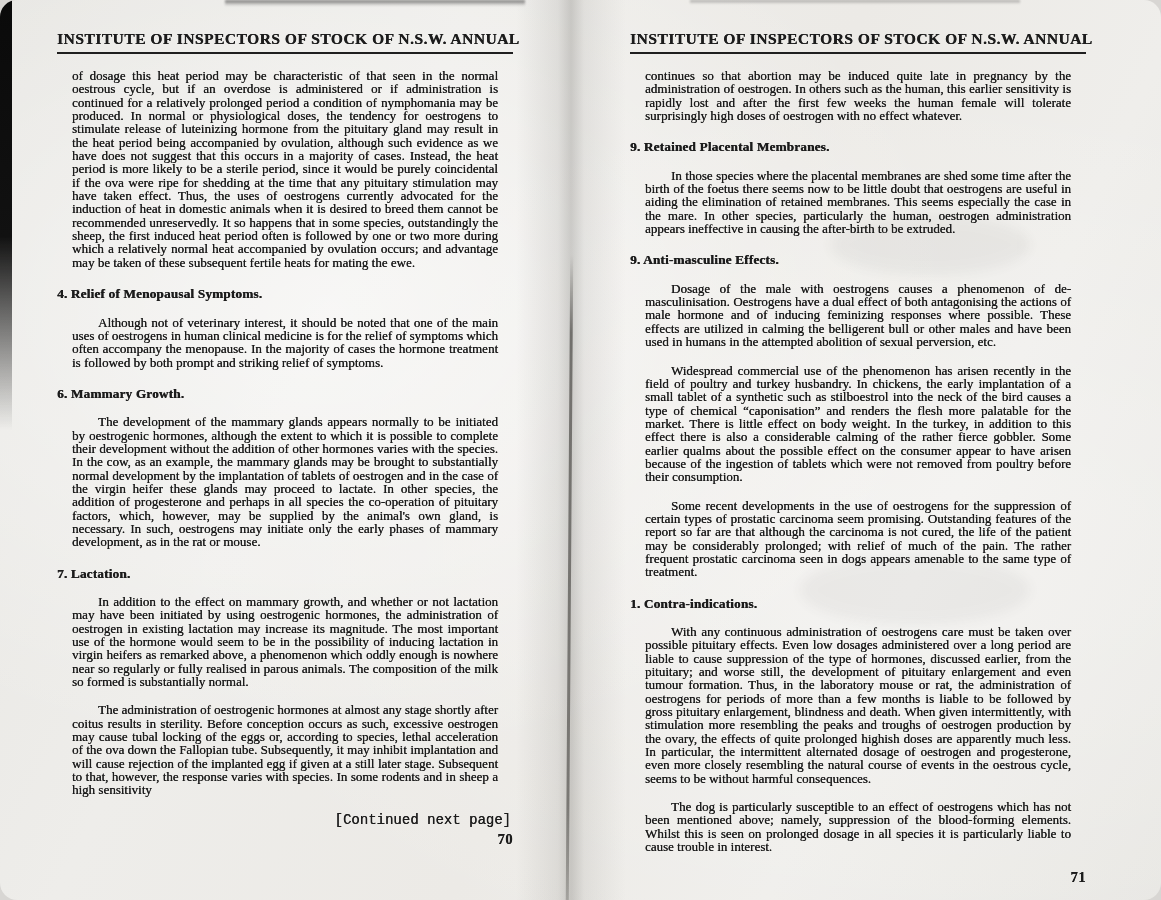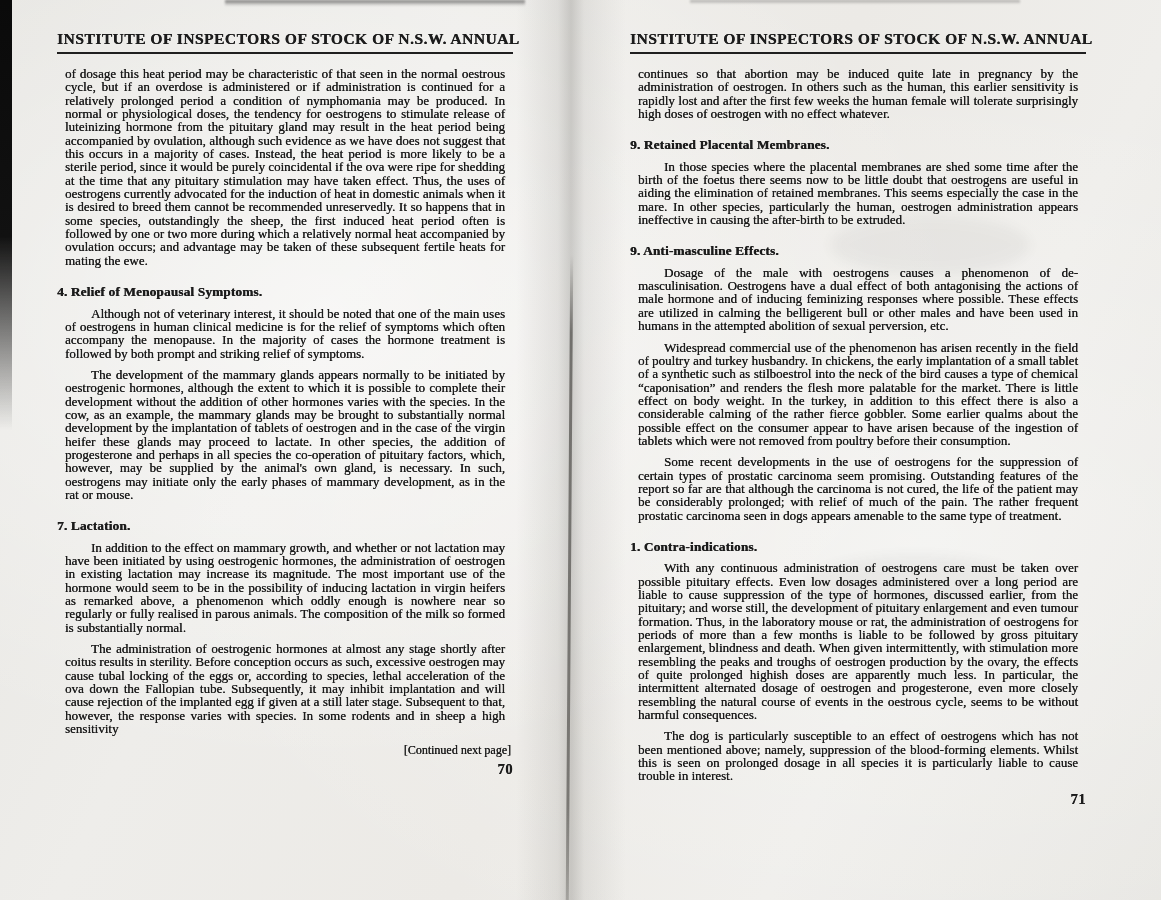--- a/index.html
+++ b/index.html
@@ -9,20 +9,21 @@
     font-family:"Liberation Serif","DejaVu Serif",serif;
     overflow:hidden;
   }
   .scan{
     position:relative;width:1161px;height:900px;overflow:hidden;
     background:
       radial-gradient(ellipse at 28% 35%, rgba(255,255,255,.55) 0%, rgba(255,255,255,0) 55%),
       radial-gradient(ellipse at 78% 60%, rgba(255,255,255,.35) 0%, rgba(255,255,255,0) 60%),
       linear-gradient(115deg,#e7e6e2 0%,#eeedea 30%,#eceae6 55%,#efeeeb 75%,#e8e7e3 100%);
     color:#1c1c1c;
+    border-radius:17px;
   }
   
   .edge-left{
     position:absolute;left:0;top:0;width:12px;height:430px;
     background:linear-gradient(to bottom,#0a0a0a 0%,#111 55%,rgba(17,17,17,0) 100%);
     filter:blur(.5px);
   }
   .edge-top-smudge{
     position:absolute;left:225px;top:0;width:300px;height:6px;
     background:linear-gradient(to bottom,rgba(20,20,20,.55),rgba(20,20,20,0));
@@ -56,27 +57,27 @@
     text-align:justify;text-align-last:justify;
     white-space:nowrap;display:block;width:100%;
     text-shadow:.3px 0 0 #1c1c1c;
   }
   .header-rule{height:2px;background:#1f1f1f;margin-top:4px;margin-bottom:13px;}
   .body-text{
     font-size:13px;line-height:13.35px;
     text-align:justify;text-justify:inter-word;
     text-shadow:.25px 0 0 #222;
   }
-  .body-text p{margin:8px;text-indent:26px;}
+  .body-text p{margin:15px;text-indent:26px;}
   .body-text p.noindent{text-indent:0;}
   .body-text h2{
     font-size:13.2px;font-weight:bold;margin:18px 0 0 0;
     letter-spacing:.2px;text-align:left;text-shadow:.4px 0 0 #1c1c1c;
   }
-  .cont-note{text-align:right;font-size:12px;padding-right:2px;text-shadow:.25px 0 0 #222;}
+  .cont-note{text-align:right;font-size:14px;padding-right:2px;text-shadow:.25px 0 0 #222;font-family:Liberation Mono, monospace;}
   .page-number{
     text-align:right;font-size:14.5px;font-weight:bold;
     margin-top:3px;letter-spacing:.5px;text-shadow:.3px 0 0 #1c1c1c;
   }
 </style>
 </head>
 <body>
 
 <div class="scan">
 
@@ -88,20 +89,21 @@
   <div class="ghost1"></div>
   <div class="ghost2"></div>
 
   <section class="page page-left">
     <div class="running-header">INSTITUTE OF INSPECTORS OF STOCK OF N.S.W. ANNUAL</div>
     <div class="header-rule"></div>
     <div class="body-text">
       <p class="noindent">of dosage this heat period may be characteristic of that seen in the normal oestrous cycle, but if an overdose is administered or if administration is continued for a relatively prolonged period a condition of nymphomania may be produced.  In normal or physiological doses, the tendency for oestrogens to stimulate release of luteinizing hormone from the pituitary gland may result in the heat period being accompanied by ovulation, although such evidence as we have does not suggest that this occurs in a majority of cases.  Instead, the heat period is more likely to be a sterile period, since it would be purely coincidental if the ova were ripe for shedding at the time that any pituitary stimulation may have taken effect.  Thus, the uses of oestrogens currently advocated for the induction of heat in domestic animals when it is desired to breed them cannot be recommended unreservedly. It so happens that in some species, outstandingly the sheep, the first induced heat period often is followed by one or two more during which a relatively normal heat accompanied by ovulation occurs; and advantage may be taken of these subsequent fertile heats for mating the ewe.</p>
       <h2>4. Relief of Menopausal Symptoms.</h2>
       <p>Although not of veterinary interest, it should be noted that one of the main uses of oestrogens in human clinical medicine is for the relief of symptoms which often accompany the menopause. In the majority of cases the hormone treatment is followed by both prompt and striking relief of symptoms.</p>
+      <h2>6. Mammary Growth.</h2>
       <p>The development of the mammary glands appears normally to be initiated by oestrogenic hormones, although the extent to which it is possible to complete their development without the addition of other hormones varies with the species.  In the cow, as an example, the mammary glands may be brought to substantially normal development by the implantation of tablets of oestrogen and in the case of the virgin heifer these glands may proceed to lactate.  In other species, the addition of progesterone and perhaps in all species the co-operation of pituitary factors, which, however, may be supplied by the animal's own gland, is necessary.  In such, oestrogens may initiate only the early phases of mammary development, as in the rat or mouse.</p>
       <h2>7. Lactation.</h2>
       <p>In addition to the effect on mammary growth, and whether or not lactation may have been initiated by using oestrogenic hormones, the administration of oestrogen in existing lactation may increase its magnitude.  The most important use of the hormone would seem to be in the possibility of inducing lactation in virgin heifers as remarked above, a phenomenon which oddly enough is nowhere near so regularly or fully realised in parous animals. The composition of the milk so formed is substantially normal.</p>
       <p>The administration of oestrogenic hormones at almost any stage shortly after coitus results in sterility.  Before conception occurs as such, excessive oestrogen may cause tubal locking of the eggs or, according to species, lethal acceleration of the ova down the Fallopian tube.  Subsequently, it may inhibit implantation and will cause rejection of the implanted egg if given at a still later stage.  Subsequent to that, however, the response varies with species.  In some rodents and in sheep a high sensitivity</p>
     </div>
     <div class="cont-note">[Continued next page]</div>
     <div class="page-number">70</div>
   </section>
 
   <section class="page page-right">

